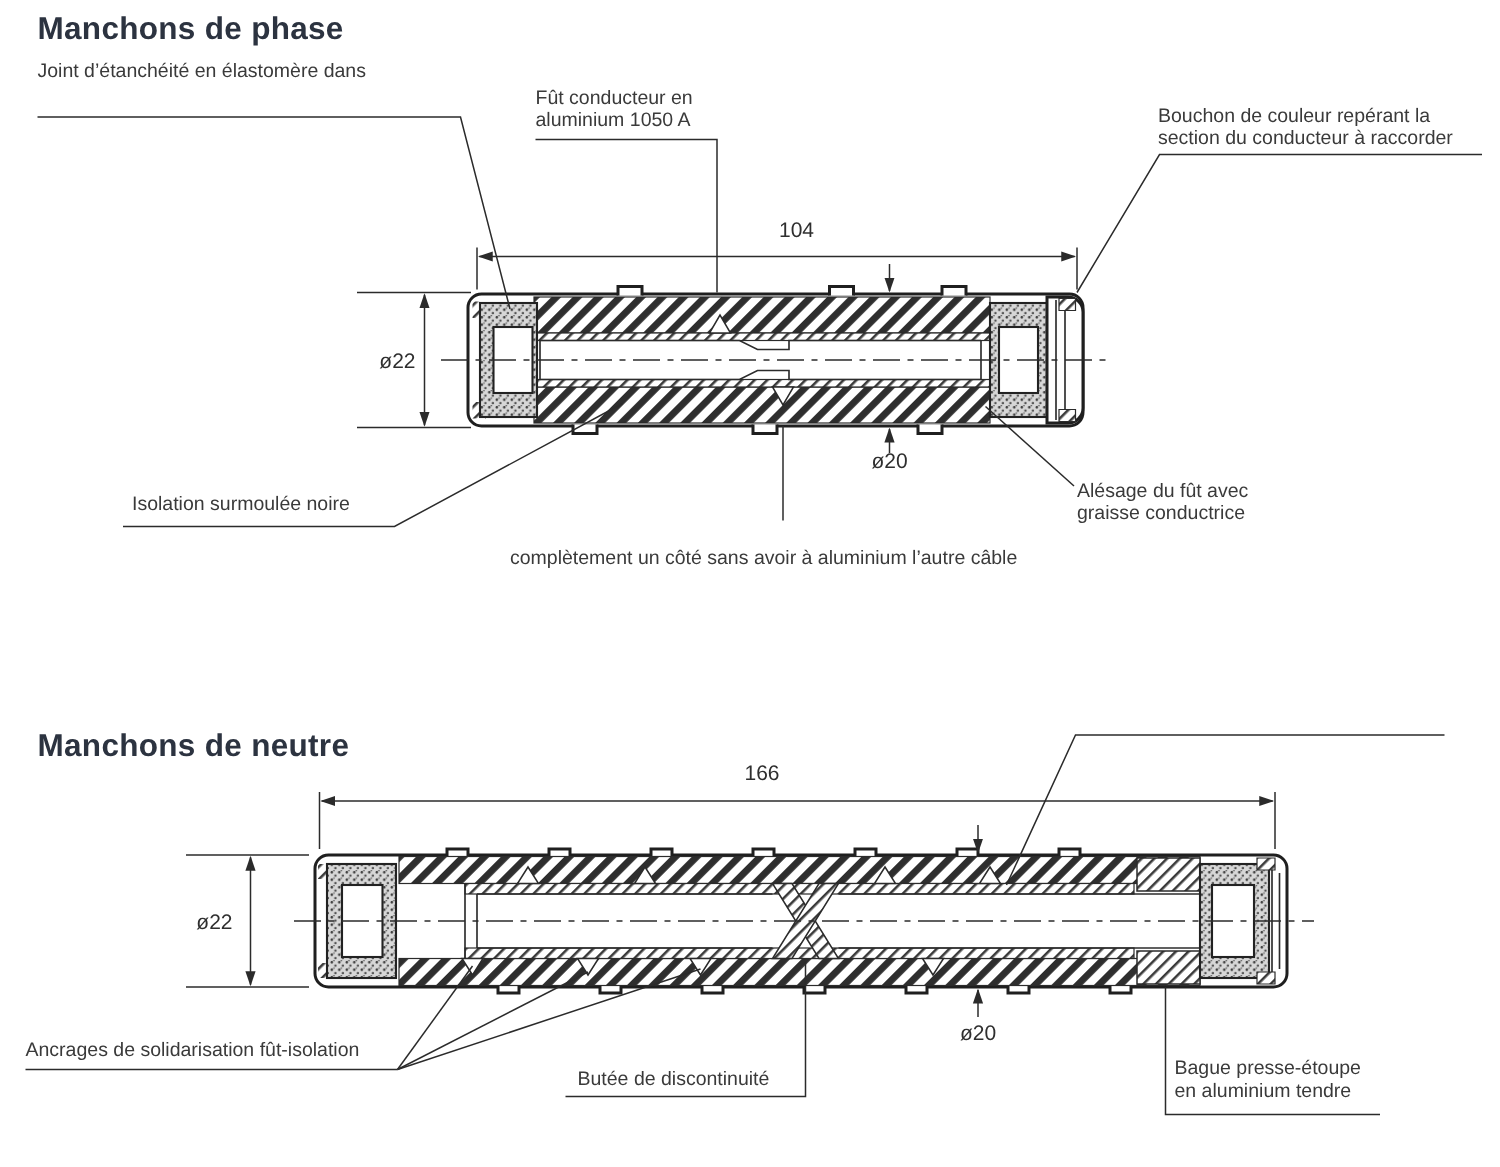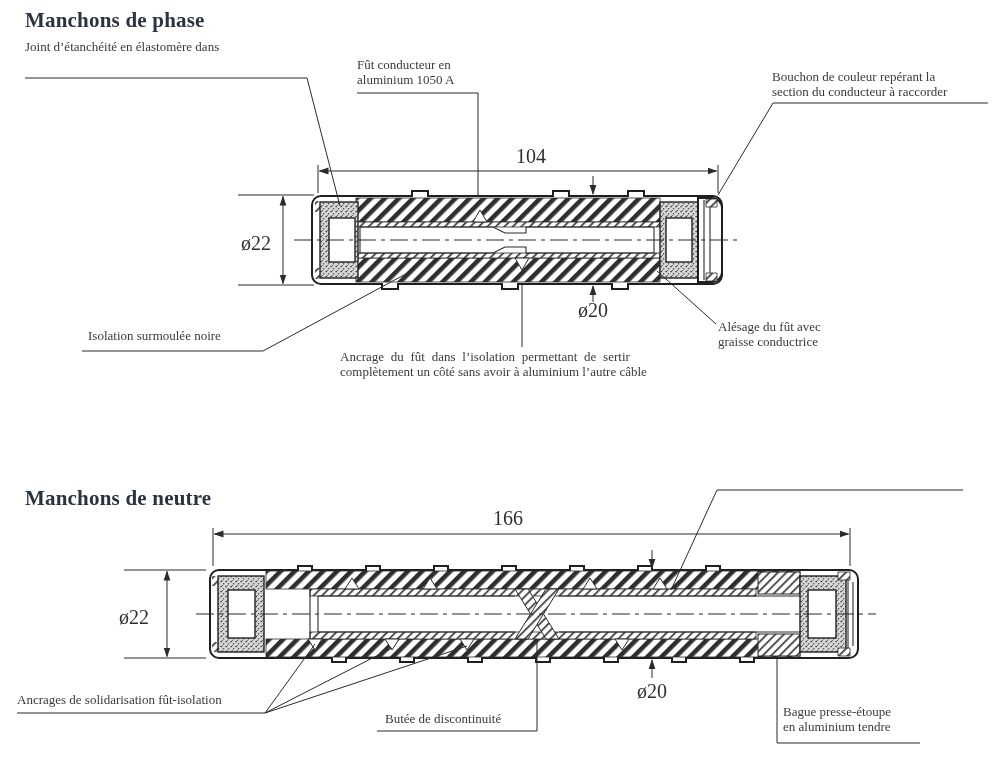--- a/index.html
+++ b/index.html
@@ -1,23 +1,23 @@
 <!DOCTYPE html>
 <html><head>
 <meta charset="utf-8">
 <style>
   html,body{margin:0;padding:0;background:#ffffff;}
   #page{position:relative;width:1000px;height:778px;background:#ffffff;overflow:hidden;
-        font-family:Liberation Serif, serif;}
+        font-family:Liberation Sans, sans-serif;}
   #art{position:absolute;left:0;top:0;width:1000px;height:778px;}
   .title{position:absolute;font-size:21px;font-weight:bold;color:#2c3340;letter-spacing:.2px;white-space:nowrap;}
   .lbl{position:absolute;font-size:13px;line-height:14.5px;color:#3a3a3a;white-space:nowrap;}
-  .dim{position:absolute;font-size:20px;color:#2f2f2f;white-space:nowrap;}
+  .dim{position:absolute;font-size:14px;color:#2f2f2f;white-space:nowrap;}
   .ctr{text-align:center;}
-  .rgt{text-align:center;}
+  .rgt{text-align:right;}
   .ws{word-spacing:3.5px;}
   
   .ln{stroke:#2b2b2b;stroke-width:1;fill:none;}
   .ln2{stroke:#1f1f1f;stroke-width:2;fill:none;}
   .thin{stroke:#2b2b2b;stroke-width:1.1;fill:none;}
   .cl{stroke:#2b2b2b;stroke-width:1.1;fill:none;stroke-dasharray:18 5 4 5;}
   .wf{fill:#ffffff;}
 </style>
 </head>
 <body>
@@ -212,21 +212,21 @@
 
   <div class="dim ctr" style="left:511px;top:145px;width:40px">104</div>
 
   <div class="dim rgt" style="left:235px;top:232px;width:42px">ø22</div>
 
   <div class="dim ctr" style="left:573px;top:299px;width:40px">ø20</div>
 
   <div class="lbl" style="left:88px;top:329px">Isolation surmoulée noire</div>
 
   <div class="lbl" style="left:340px;top:350px">
-    <span class="ws">Ancrage du fût dans l’isolation permettant de sertir</span><br>
+    <br>
     <span>complètement un côté sans avoir à aluminium l’autre câble</span>
   </div>
 
   <div class="lbl" style="left:718px;top:320px">
     <span>Alésage du fût avec</span><br>
     <span>graisse conductrice</span>
   </div>
 
   <div class="title" style="left:25px;top:486px">Manchons de neutre</div>
 

